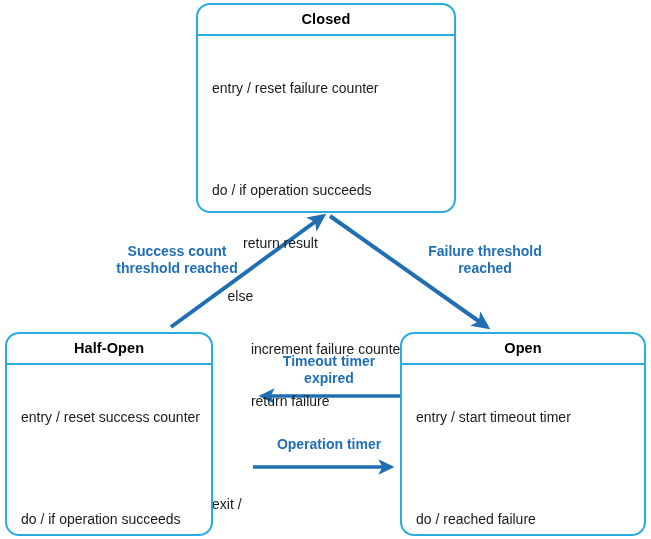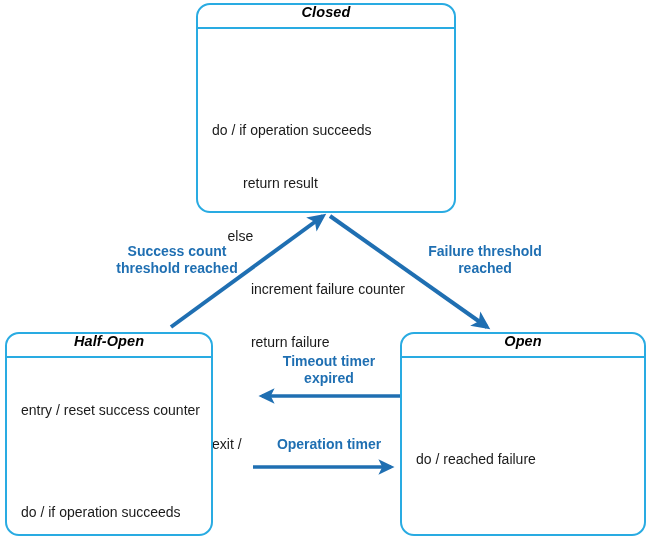--- a/index.html
+++ b/index.html
@@ -23,24 +23,24 @@
     border: 2px solid #29ABE2;
     border-radius: 14px;
     background: #ffffff;
   }
   .state-title {
     text-align: center;
     font-weight: bold;
     font-size: 14.5px;
     color: #000000;
     line-height: 1;
+    padding-top: 7px;
     padding-bottom: 7px;
     border-bottom: 2px solid #29ABE2;
     letter-spacing: 0.1px;
-    font-style: italic;
   }
   .state-body {
     padding: 9px 0 0 14px;
     font-size: 14px;
     color: #1a1a1a;
     line-height: 1.26;
     white-space: pre;
   }
   .body-line {
     white-space: pre;
@@ -121,20 +121,21 @@
     <line x1="330" y1="216" x2="487" y2="327" stroke="#1F6FB2" stroke-width="4" marker-end="url(#arrowhead)"></line>
 
     <line x1="400" y1="396" x2="262" y2="396" stroke="#1F6FB2" stroke-width="3.5" marker-end="url(#arrowhead)"></line>
 
     <line x1="253" y1="467" x2="391" y2="467" stroke="#1F6FB2" stroke-width="3.5" marker-end="url(#arrowhead)"></line>
   </svg>
 
   <div class="state-box" id="box-closed">
     <div class="state-title">Closed</div>
     <div class="state-body">
+      <div class="body-line">entry / reset failure counter</div>
       <div class="body-line spacer-line"></div>
       <div class="body-line">do / if operation succeeds</div>
       <div class="body-line">        return result</div>
       <div class="body-line">    else</div>
       <div class="body-line">          increment failure counter</div>
       <div class="body-line">          return failure</div>
       <div class="body-line spacer-line"></div>
       <div class="body-line">exit /</div>
     </div>
   </div>
@@ -150,20 +151,21 @@
       
       
       
       
     </div>
   </div>
 
   <div class="state-box" id="box-open">
     <div class="state-title">Open</div>
     <div class="state-body">
+      <div class="body-line">entry / start timeout timer</div>
       <div class="body-line spacer-line"></div>
       <div class="body-line">do / reached failure</div>
       
       
     </div>
   </div>
 
   <div class="edge-label" id="label-success">Success count
 threshold reached</div>
   <div class="edge-label" id="label-failure">Failure threshold

